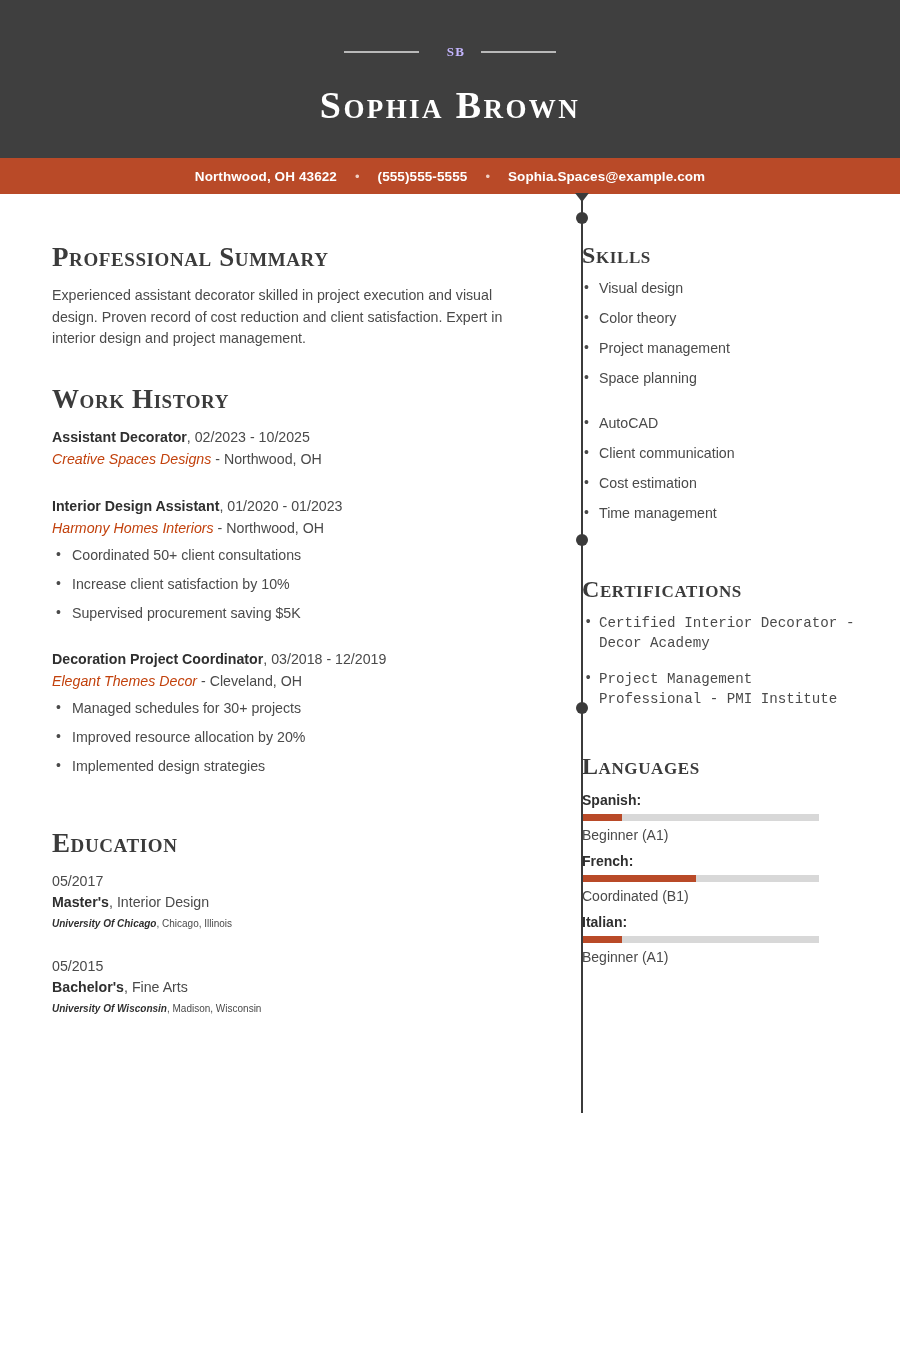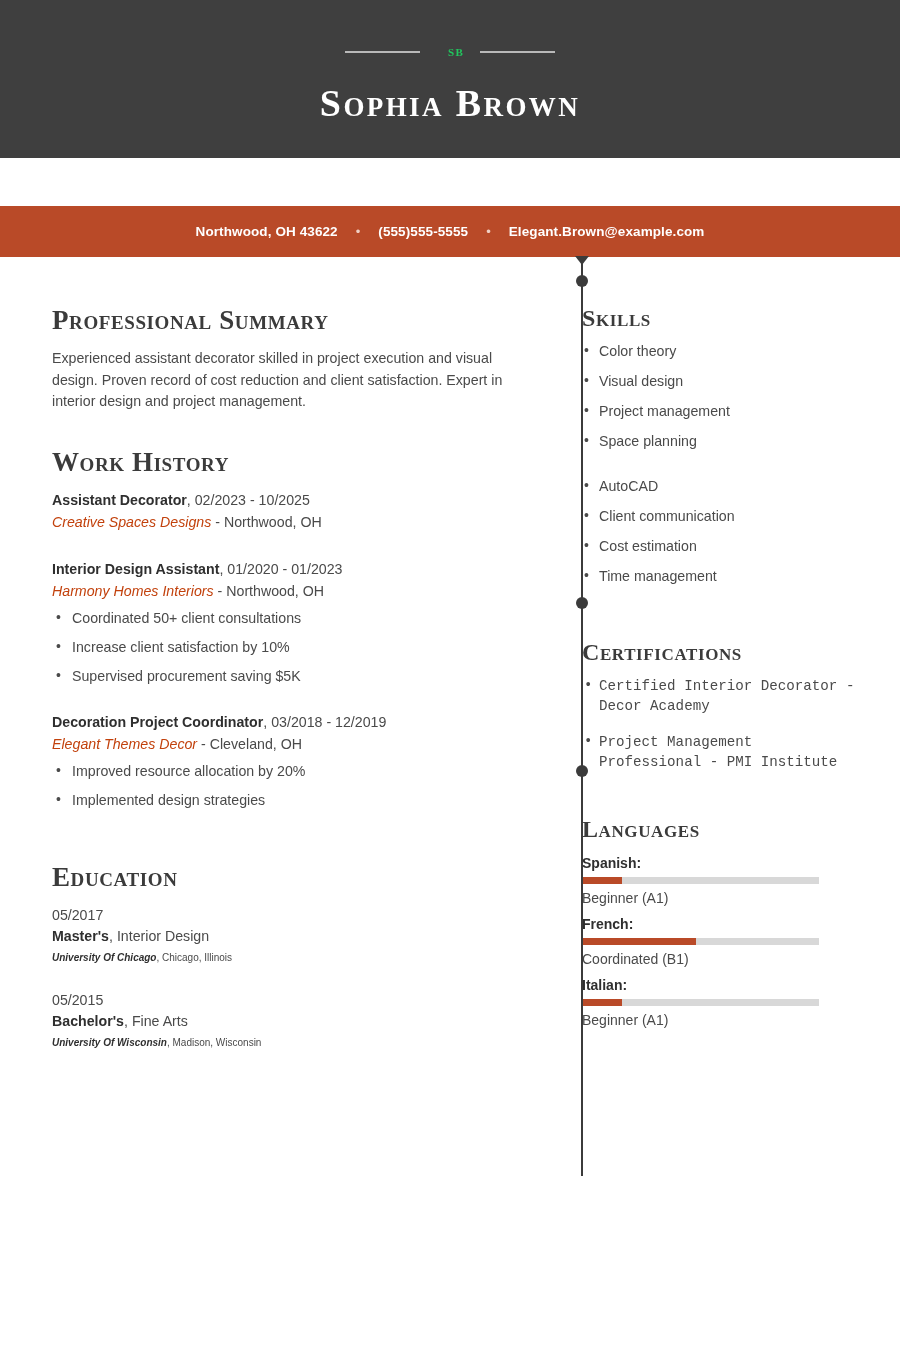--- a/index.html
+++ b/index.html
@@ -15,36 +15,35 @@
   .header {
     background: #3f3f3f;
     height: 158px;
     display: flex; flex-direction: column;
     align-items: center; justify-content: center;
     padding-top: 10px;
   }
   .monogram-row { display:flex; align-items:center; justify-content:center; gap:16px; margin-bottom: 26px; }
   .mono-rule { width: 75px; height: 2px; background: #b9b9b9; }
   .monogram {
-    color:#22c55e; font-family:"Liberation Serif", serif;
-    font-size: 11px; font-weight: 700; letter-spacing: 1.2px; margin-left: 12px;
+    color:#c4b5fd; font-family:"Liberation Serif", serif;
+    font-size: 13px; font-weight: 700; letter-spacing: 1.2px; margin-left: 12px;
   }
   .full-name {
     color:#ffffff; font-family:"Liberation Serif", serif;
     font-size: 38px; font-weight: 700;
     font-variant: small-caps; letter-spacing: 2.4px;
     line-height: 1;
   }
 
   
   .contact-bar {
-    background:#b94a28; height: 51px;
+    background:#b94a28; height: 36px;
     display:flex; align-items:center; justify-content:center;
     gap: 0;
-    margin-top: 48px;
   }
   .contact-item {
     color:#ffffff; font-size: 13.5px; font-weight: 700; letter-spacing: .1px;
   }
   .contact-sep { color:#f0d0c4; font-size: 13px; padding: 0 18px; }
 
   
   .body-wrap { position:relative; display:flex; padding-top: 30px; }
   .col-left { width: 540px; padding: 18px 34px 0 52px; }
   .col-right { width: 360px; padding: 18px 40px 0 42px; }
@@ -139,21 +138,21 @@
       <span class="mono-rule"></span>
     </div>
     <div class="full-name">Sophia Brown</div>
   </div>
 
   <div class="contact-bar">
     <span class="contact-item">Northwood, OH 43622</span>
     <span class="contact-sep">•</span>
     <span class="contact-item">(555)555-5555</span>
     <span class="contact-sep">•</span>
-    <span class="contact-item">Elegant.Brown@example.com</span>
+    <span class="contact-item">Sophia.Spaces@example.com</span>
   </div>
 
   <div class="body-wrap">
 
     <div class="divider"></div>
     <div class="divider-tri"></div>
     <div class="divider-dot" style="top:18px;"></div>
     <div class="divider-dot" style="top:340px;"></div>
     <div class="divider-dot" style="top:508px;"></div>
 
@@ -190,20 +189,21 @@
       </div>
 
       <div class="job">
         <div class="job-title-line">
           <b>Decoration Project Coordinator</b><span>, </span><span>03/2018 - 12/2019</span>
         </div>
         <div class="job-company-line">
           <i>Elegant Themes Decor</i><span> - </span><span>Cleveland, OH</span>
         </div>
         <ul class="bullets">
+          <li>Managed schedules for 30+ projects</li>
           <li>Improved resource allocation by 20%</li>
           <li>Implemented design strategies</li>
         </ul>
       </div>
 
       <div class="sec-gap-sm"></div>
 
       <h2 class="section-title">Education</h2>
 
       <div class="edu">
@@ -225,22 +225,22 @@
           <i>University Of Wisconsin</i><span>, </span><span>Madison, Wisconsin</span>
         </div>
       </div>
 
     </div>
 
     <div class="col-right">
 
       <h2 class="section-title">Skills</h2>
       <ul class="side-list">
+        <li>Visual design</li>
         <li>Color theory</li>
-        <li>Visual design</li>
         <li>Project management</li>
         <li>Space planning</li>
       </ul>
       <div class="skills-group-gap"></div>
       <ul class="side-list">
         <li>AutoCAD</li>
         <li>Client communication</li>
         <li>Cost estimation</li>
         <li>Time management</li>
       </ul>

